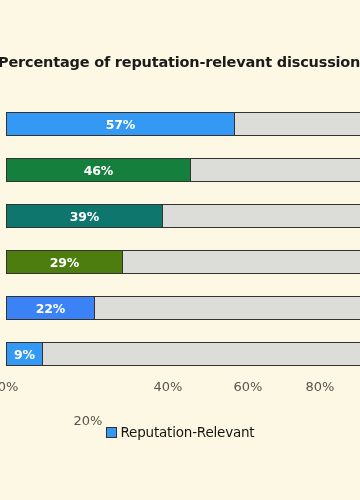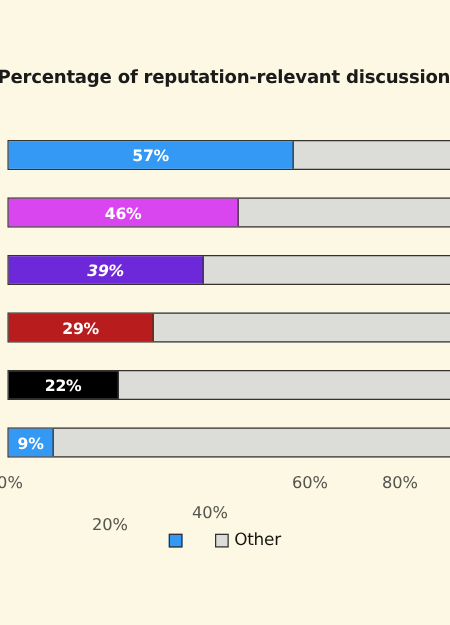--- a/index.html
+++ b/index.html
@@ -147,66 +147,63 @@
   <div id="plot-area">
       <div class="bar-row" style="top: 12px;">
         <div class="bar-track">
           <div class="bar-fill" style="width: 228px; background: rgb(51, 153, 245);">
             <span class="bar-value">57%</span>
           </div>
         </div>
       </div>
       <div class="bar-row" style="top: 58px;">
         <div class="bar-track">
-          <div class="bar-fill" style="width: 184px; background: #d946ef;">
+          <div class="bar-fill" style="width: 184px; background: #15803d;">
             <span class="bar-value">46%</span>
           </div>
         </div>
       </div>
       <div class="bar-row" style="top: 104px;">
         <div class="bar-track">
-          <div class="bar-fill" style="width: 156px; background: #6d28d9; font-style: italic;">
+          <div class="bar-fill" style="width: 156px; background: #0f766e;">
             <span class="bar-value">39%</span>
           </div>
         </div>
       </div>
       <div class="bar-row" style="top: 150px;">
         <div class="bar-track">
-          <div class="bar-fill" style="width: 116px; background: #b91c1c;">
+          <div class="bar-fill" style="width: 116px; background: #4d7c0f;">
             <span class="bar-value">29%</span>
           </div>
         </div>
       </div>
       <div class="bar-row" style="top: 196px;">
         <div class="bar-track">
-          <div class="bar-fill" style="width: 88px; background: #000000;">
+          <div class="bar-fill" style="width: 88px; background: #3b82f6;">
             <span class="bar-value">22%</span>
           </div>
         </div>
       </div>
       <div class="bar-row" style="top: 242px;">
         <div class="bar-track">
           <div class="bar-fill" style="width: 36px; background: rgb(51, 153, 245);">
             <span class="bar-value">9%</span>
           </div>
         </div>
       </div>
     </div>
 
   <div id="x-axis">
       <div class="tick-label" style="left: 8px;">0%</div>
       <div class="tick-label" style="left: 88px; margin-top: 34px;">20%</div>
-      <div class="tick-label" style="left: 168px; margin-top: 24px;">40%</div>
+      <div class="tick-label" style="left: 168px;">40%</div>
       <div class="tick-label" style="left: 248px; text-align: center;">60%</div>
       <div class="tick-label" style="left: 320px;">80%</div>
     </div>
 
   <div id="legend">
       <div class="legend-item">
         <span class="legend-swatch" style="background: rgb(51, 153, 245);"></span>
-      </div>
-      <div class="legend-item">
-        <span class="legend-swatch" style="background: rgb(220, 220, 216);"></span>
-        <span class="legend-label">Other</span>
+        <span class="legend-label">Reputation-Relevant</span>
       </div>
     </div>
 
 </div>
 
 </body></html>

